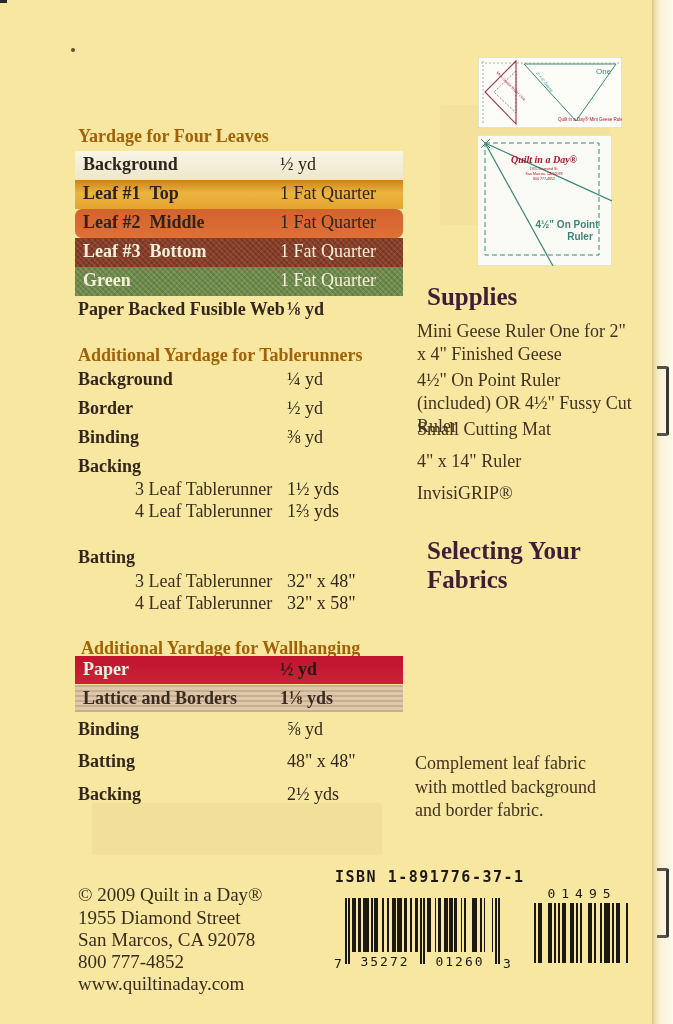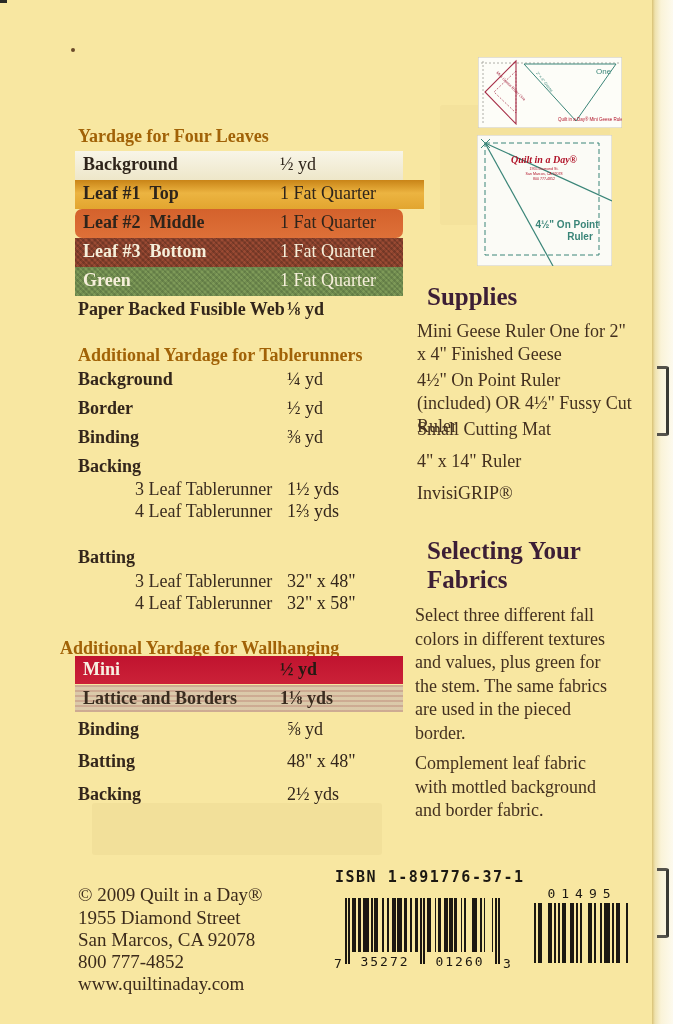--- a/index.html
+++ b/index.html
@@ -10,21 +10,21 @@
   
   .title{position:absolute;left:76px;top:48px;font-family:"Liberation Sans",sans-serif;
          font-weight:400;font-size:40px;letter-spacing:1px;color:#3c362e;}
   
   .sec-head{position:absolute;font-weight:700;font-size:18px;color:#a16207;}
   
   .row{position:absolute;left:75px;width:328px;height:29px;font-size:18px;color:#2e241b;}
   .row .lab{position:absolute;left:8px;top:3px;font-weight:600;}
   .row .val{position:absolute;left:205px;top:3px;font-weight:400;}
   .row-cream{background:linear-gradient(180deg,#f8f5e8,#eee7c9);}
-  .row-gold{background:linear-gradient(180deg,#c98417,#ecb441 45%,#e2a52f);padding-left:21px;}
+  .row-gold{background:linear-gradient(180deg,#c98417,#ecb441 45%,#e2a52f);}
   .row-orange{background:linear-gradient(180deg,#d4622c,#de7038);}
   .row-rust{background-color:var(--row_rust,#9a4a33);
     background-image:repeating-linear-gradient(45deg,rgba(0,0,0,.17) 0 2px,transparent 2px 4px),
                      repeating-linear-gradient(-45deg,rgba(0,0,0,.11) 0 2px,transparent 2px 4px);text-align:right;}
   .row-rust .lab,.row-rust .val{color:#f6efda;}
   .row-green{background-color:var(--row_green,#7e9a58);
     background-image:repeating-linear-gradient(45deg,rgba(30,50,25,.18) 0 2px,transparent 2px 4px),
                      repeating-linear-gradient(-45deg,rgba(30,50,25,.12) 0 2px,transparent 2px 4px);}
   .row-green .lab,.row-green .val{color:#f6efda;}
   .row-red{background:linear-gradient(180deg,var(--accent_red,#c0132f),#cb2138);}
@@ -106,23 +106,23 @@
   <div class="pval" style="left:287px;top:479px;">1½ yds</div>
   <div class="psub" style="left:118px;top:501px;">4 Leaf Tablerunner</div>
   <div class="pval" style="left:287px;top:501px;">1⅔ yds</div>
 
   <div class="plabel" style="left:78px;top:547px;">Batting</div>
   <div class="psub" style="left:118px;top:571px;">3 Leaf Tablerunner</div>
   <div class="pval" style="left:287px;top:571px;">32" x 48"</div>
   <div class="psub" style="left:118px;top:593px;">4 Leaf Tablerunner</div>
   <div class="pval" style="left:287px;top:593px;">32" x 58"</div>
 
-  <div class="sec-head" style="left:60px;top:638px;">Additional Yardage for Wallhanging</div>
+  <div class="sec-head" style="left:81px;top:638px;">Additional Yardage for Wallhanging</div>
   <div class="row row-red" style="top:656px;height:28px;">
-    <span class="lab">Mini</span>
+    <span class="lab">Paper</span>
     <span class="val">½ yd</span>
   </div>
   <div class="row row-lattice" style="top:685px;height:27px;">
     <span class="lab">Lattice and Borders</span>
     <span class="val">1⅛ yds</span>
   </div>
   <div class="plabel" style="left:78px;top:719px;">Binding</div>
   <div class="pval" style="left:287px;top:719px;">⅝ yd</div>
   <div class="plabel" style="left:78px;top:751px;">Batting</div>
   <div class="pval" style="left:287px;top:751px;">48" x 48"</div>
@@ -162,21 +162,20 @@
   </div>
 
   <div class="plum-head" style="left:415px;top:282px;">Supplies</div>
   <div class="supply" style="left:417px;top:320px;">Mini Geese Ruler One for 2" x 4" Finished Geese</div>
   <div class="supply" style="left:417px;top:369px;">4½" On Point Ruler (included) OR 4½" Fussy Cut Ruler</div>
   <div class="supply" style="left:417px;top:418px;">Small Cutting Mat</div>
   <div class="supply" style="left:417px;top:450px;">4" x 14" Ruler</div>
   <div class="supply" style="left:417px;top:482px;">InvisiGRIP®</div>
 
   <div class="plum-head" style="left:415px;top:536px;width:190px;">Selecting Your Fabrics</div>
-  <div class="body-par" style="left:415px;top:604px;">Select three different fall colors in different textures and values, plus green for the stem. The same fabrics are used in the pieced border.</div>
   <div class="body-par" style="left:415px;top:752px;">Complement leaf fabric with mottled background and border fabric.</div>
 
   <div class="foot-line" style="top:884px;">© 2009 Quilt in a Day®</div>
   <div class="foot-line" style="top:907px;">1955 Diamond Street</div>
   <div class="foot-line" style="top:929px;">San Marcos, CA 92078</div>
   <div class="foot-line" style="top:951px;">800 777-4852</div>
   <div class="foot-line" style="top:973px;">www.quiltinaday.com</div>
 
   <div class="isbn">ISBN 1-891776-37-1</div>
   <div class="abs" style="left:332px;top:898px;" id="main-barcode">

